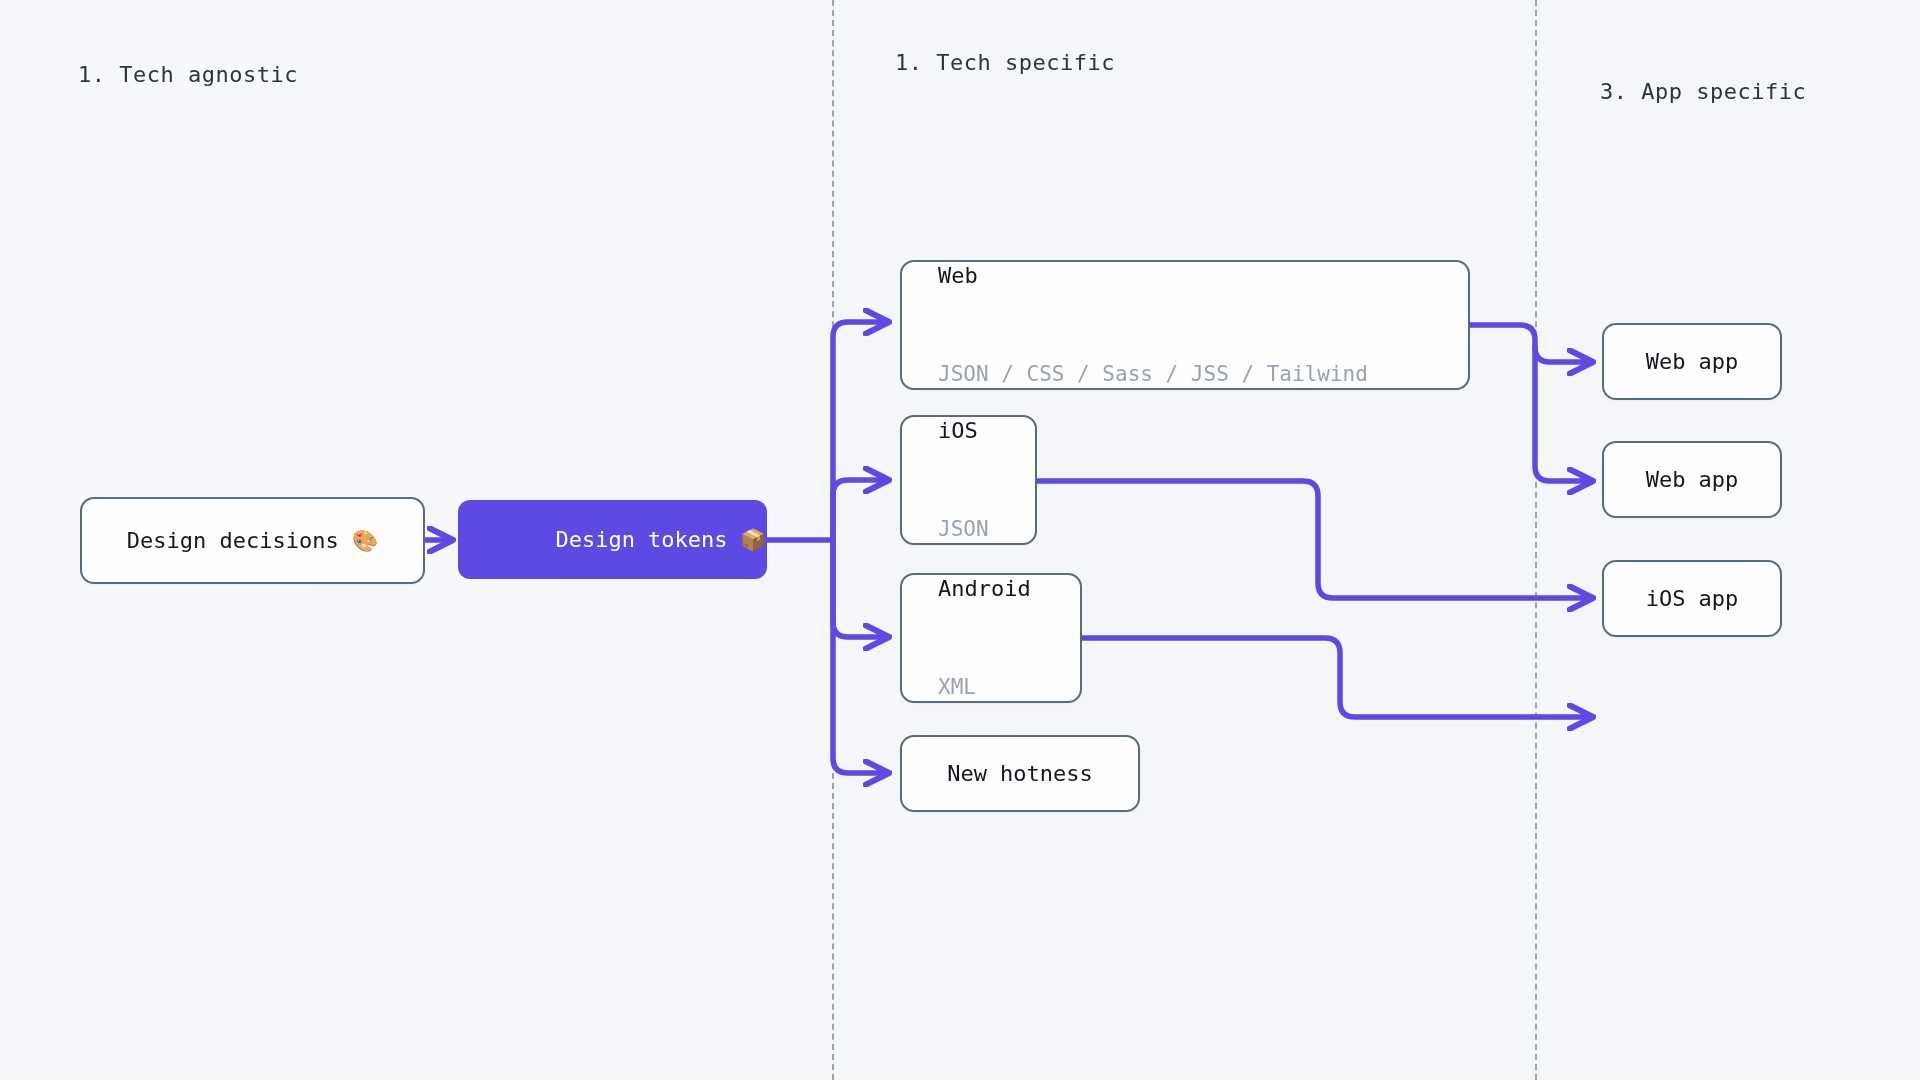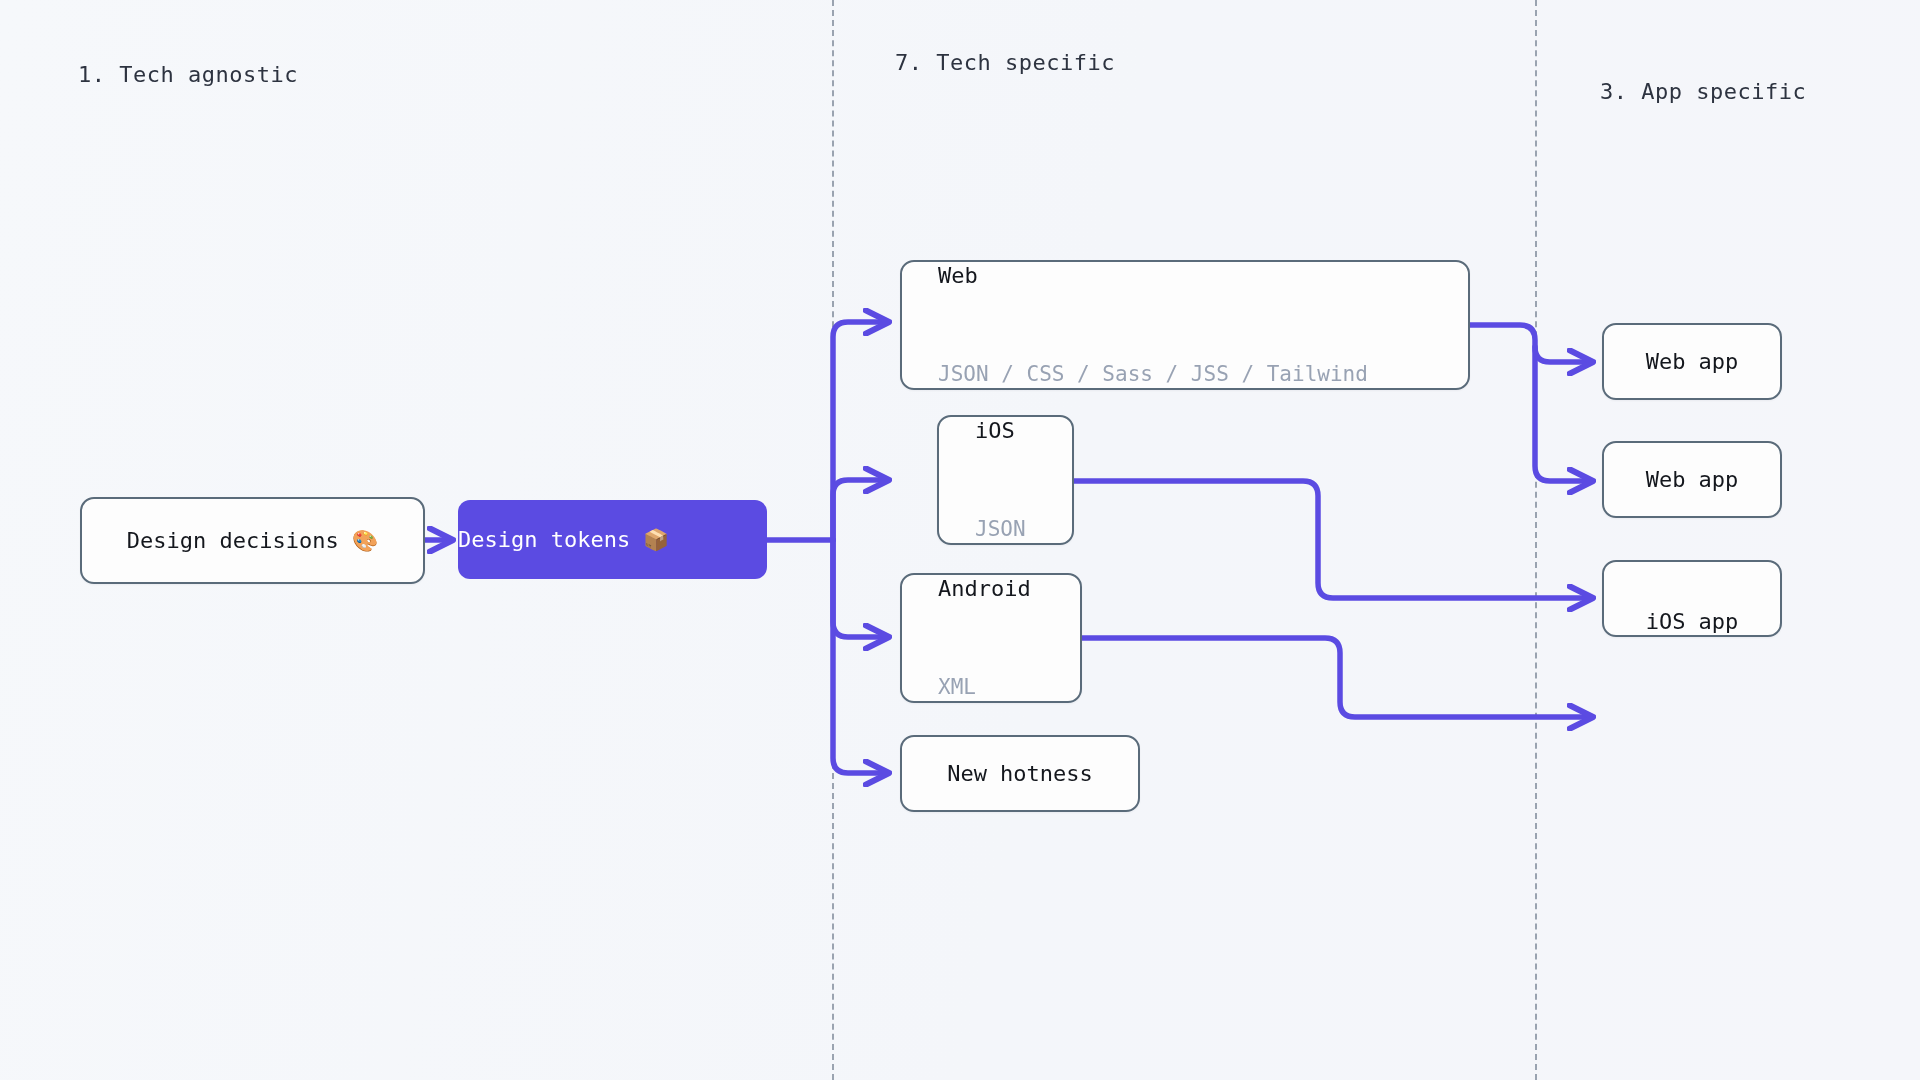--- a/index.html
+++ b/index.html
@@ -65,41 +65,41 @@
     margin-top: 6px;
   }
   .node.padded {
     padding-left: 36px;
     justify-content: space-between;
   }
   .node.token {
     background: #5b4be2;
     border: none;
     border-radius: 12px;
-    align-items: flex-start;
+    align-items: flex-end;
     box-shadow: none;
   }
   .node.token .title {
     color: #ffffff;
   }
   .emoji {
     font-family: "DejaVu Sans", sans-serif;
     font-size: 21px;
   }
 </style>
 </head>
 <body>
 
 <div id="canvas">
 
   <div class="divider" style="left:832px"></div>
   <div class="divider" style="left:1535px"></div>
 
   <div class="col-label" style="left:78px; top:62px;">1. Tech agnostic</div>
-  <div class="col-label" style="left:895px; top:50px;">7. Tech specific</div>
+  <div class="col-label" style="left:895px; top:50px;">1. Tech specific</div>
   <div class="col-label" style="left:1600px; top:51px;margin-top:28px;">3. App specific</div>
 
   <svg id="wires" viewBox="0 0 1920 1080">
     <defs>
       <marker id="arrow" viewBox="0 0 10 10" refX="8.6" refY="5" markerWidth="5.2" markerHeight="5.2" orient="auto-start-reverse">
         <path d="M 0.8 0.9 L 9 5 L 0.8 9.1" fill="none" stroke="#5b4be2" stroke-width="2.1" stroke-linecap="round" stroke-linejoin="round"></path>
       </marker>
     </defs>
     <g fill="none" stroke="#5b4be2" stroke-width="5.5" stroke-linecap="round" stroke-linejoin="round">
 
@@ -130,21 +130,21 @@
 
   <div class="node token centered" style="left:458px; top:500px; width:309px; height:79px;">
     <div class="title"><span>Design tokens</span> <span class="emoji">📦</span></div>
   </div>
 
   <div class="node padded" style="left:900px; top:260px; width:570px; height:130px;">
     <div class="title">Web</div>
     <div class="sub">JSON / CSS / Sass / JSS / Tailwind</div>
   </div>
 
-  <div class="node padded" style="left:900px; top:415px; width:137px; height:130px;margin-left:37px;">
+  <div class="node padded" style="left:900px; top:415px; width:137px; height:130px;">
     <div class="title">iOS</div>
     <div class="sub">JSON</div>
   </div>
 
   <div class="node padded" style="left:900px; top:573px; width:182px; height:130px;">
     <div class="title">Android</div>
     <div class="sub">XML</div>
   </div>
 
   <div class="node centered" style="left:900px; top:735px; width:240px; height:77px;">
@@ -152,18 +152,18 @@
   </div>
 
   <div class="node centered" style="left:1602px; top:323px; width:180px; height:77px;">
     <div class="title">Web app</div>
   </div>
 
   <div class="node centered" style="left:1602px; top:441px; width:180px; height:77px;">
     <div class="title">Web app</div>
   </div>
 
-  <div class="node centered" style="left:1602px; top:560px; width:180px; height:77px;justify-content:flex-end;">
+  <div class="node centered" style="left:1602px; top:560px; width:180px; height:77px;">
     <div class="title">iOS app</div>
   </div>
 
 
 </div>
 
 </body></html>

